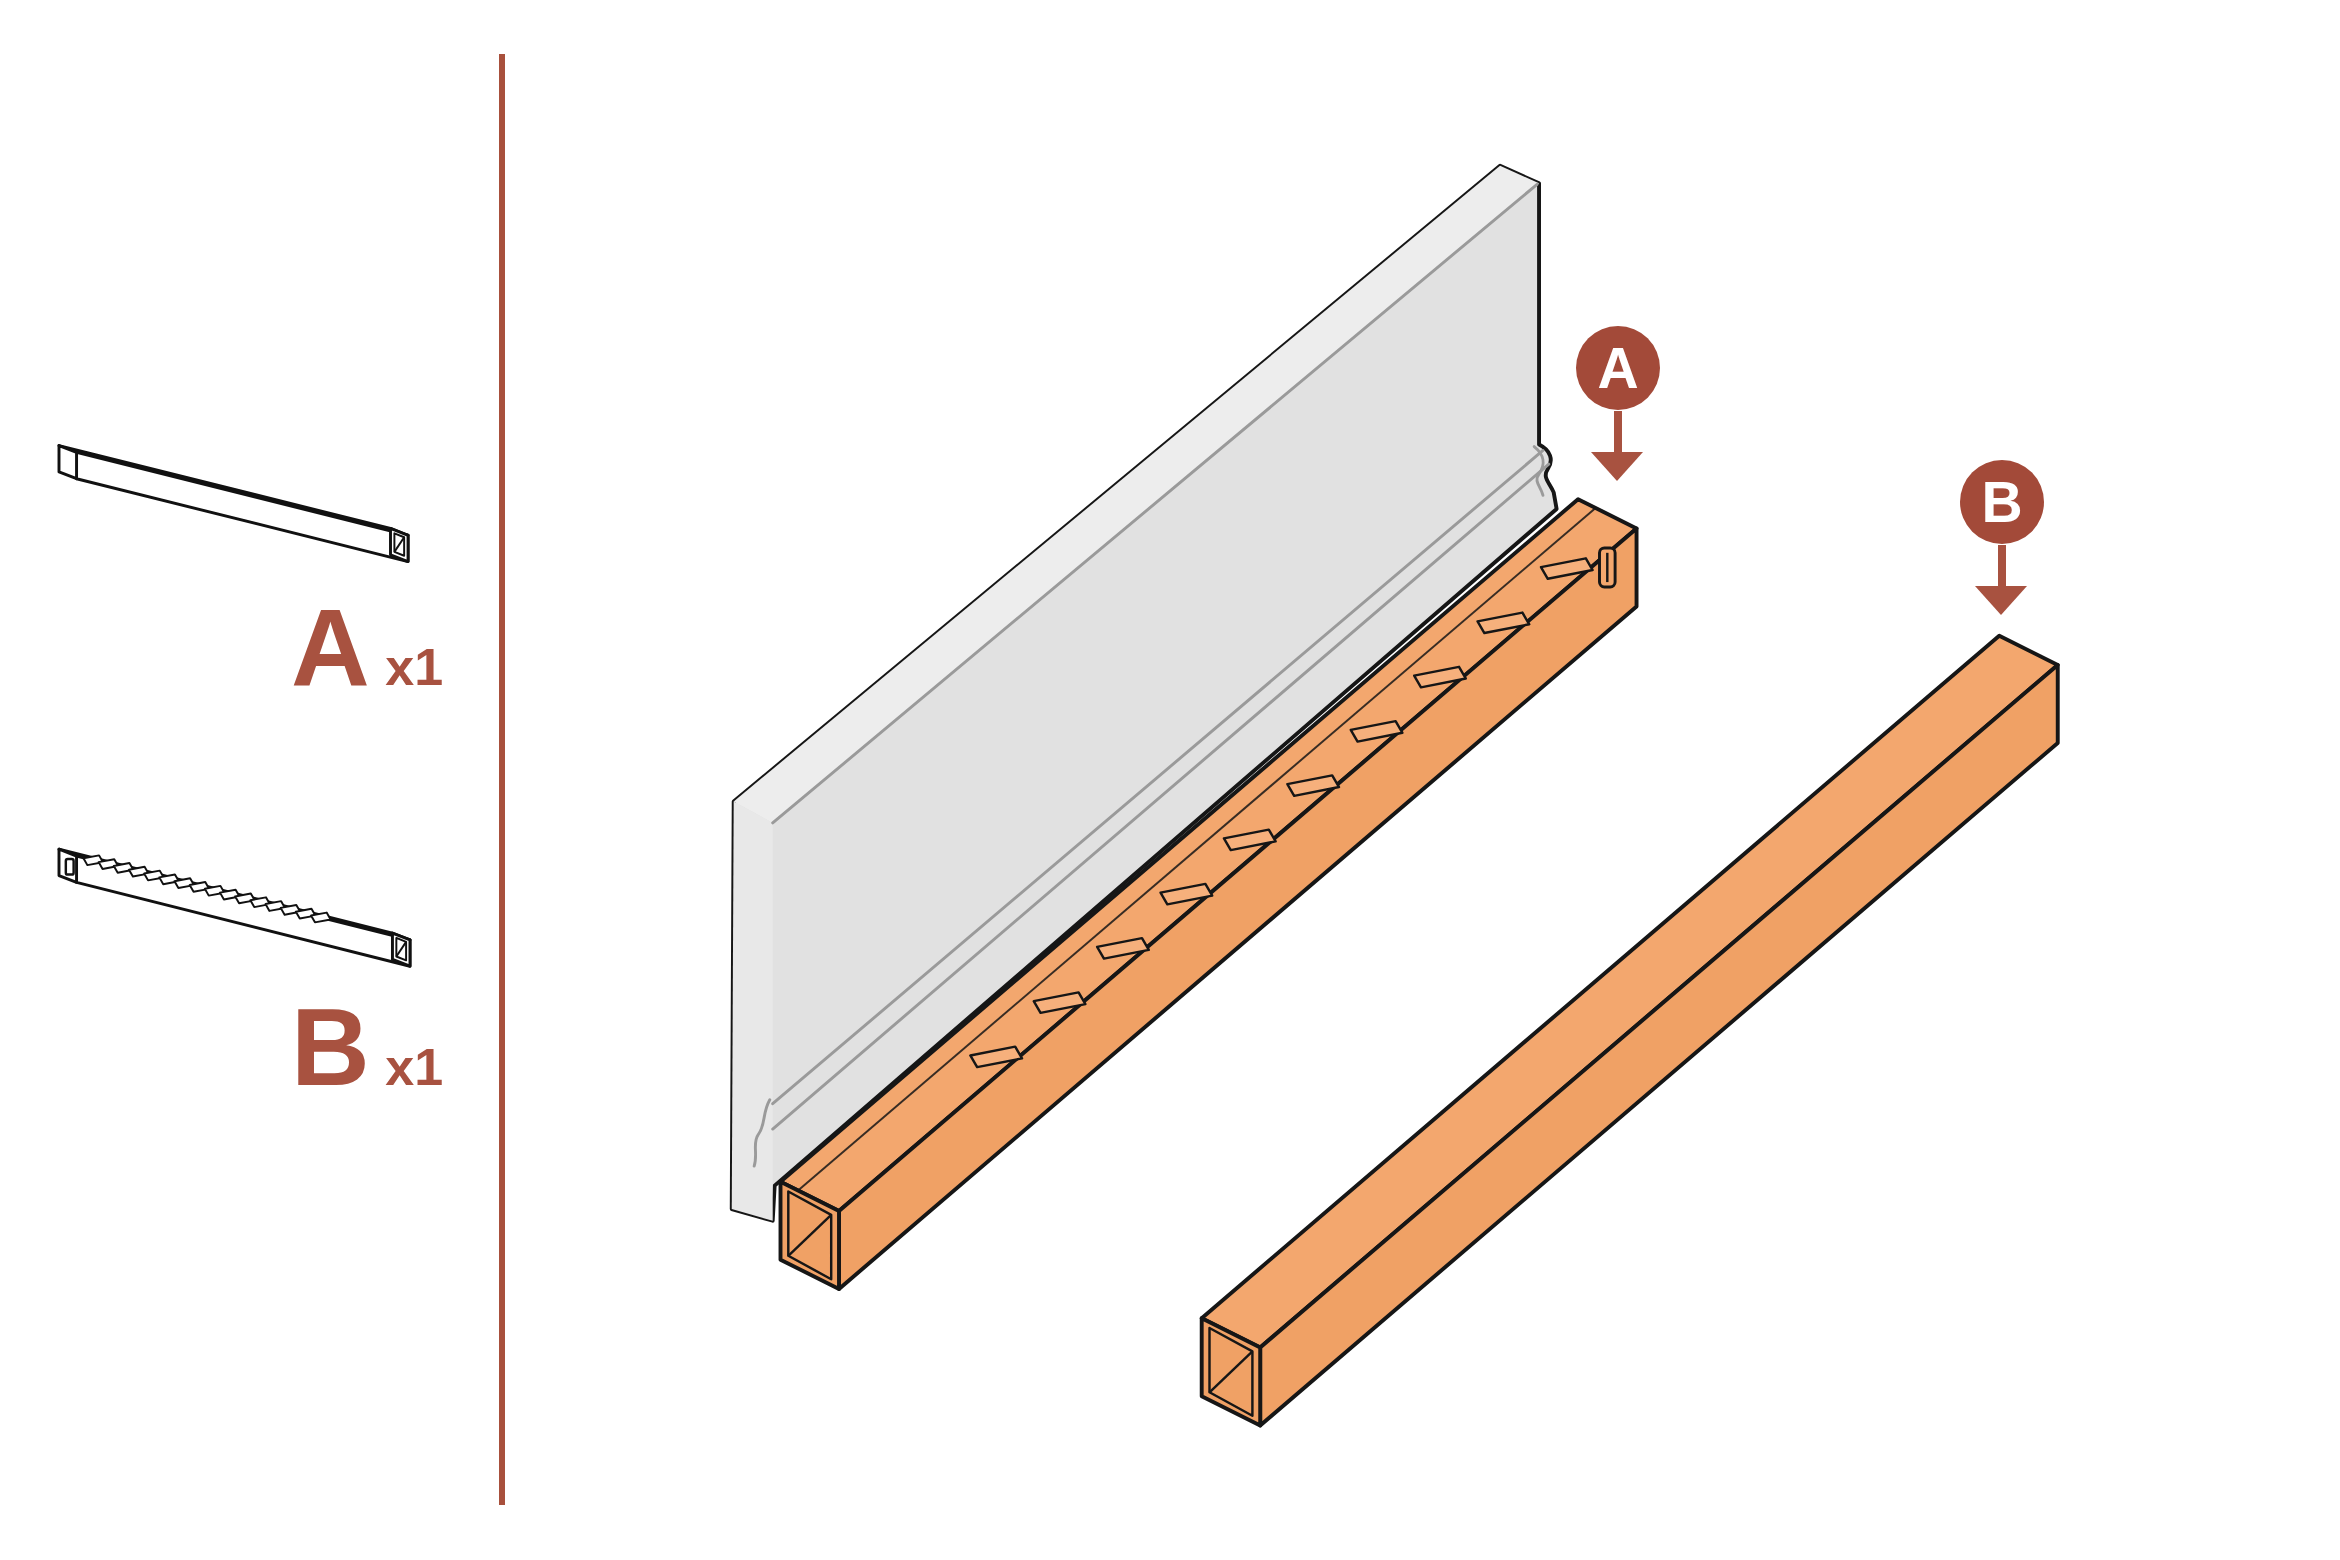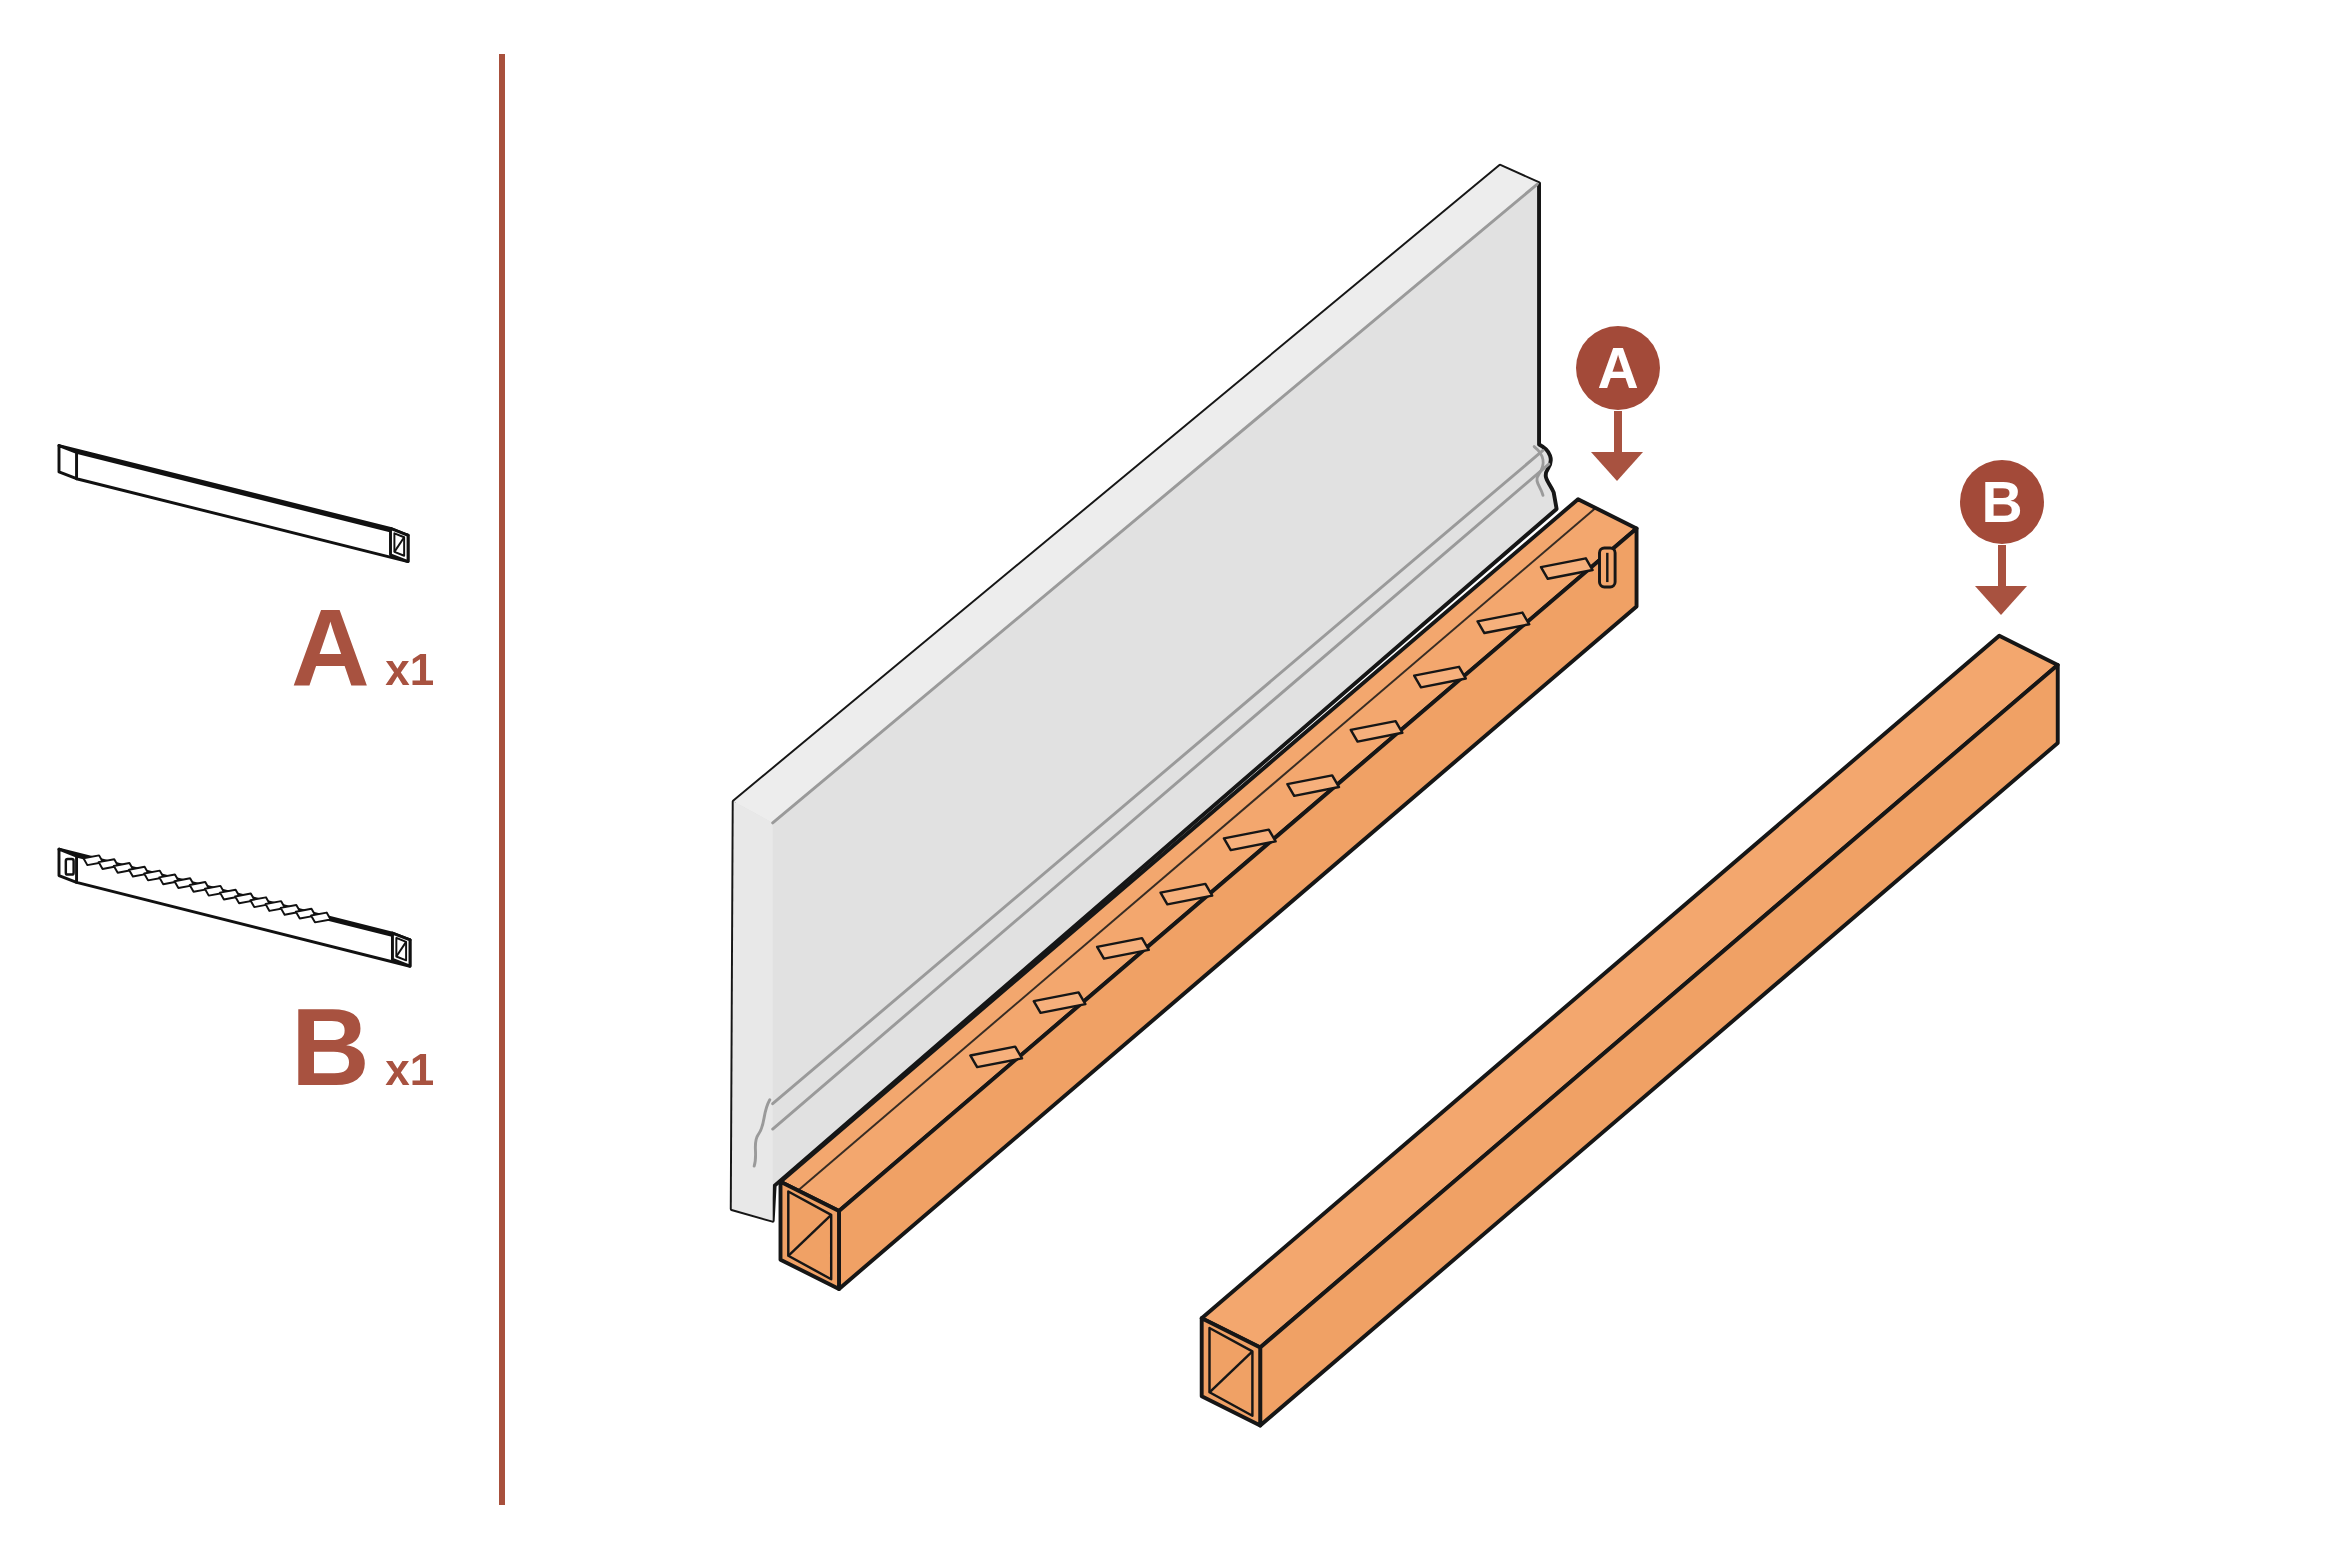--- a/index.html
+++ b/index.html
@@ -31,21 +31,21 @@
   .groove{stroke:rgba(22,22,22,.85);stroke-width:2;fill:none;}
   .notch{fill:var(--rail-light);stroke:var(--outline);stroke-width:2.5;stroke-linejoin:round;}
   .mortise{fill:var(--rail-top);stroke:var(--outline);stroke-width:3;}
 
   
   .divider{position:absolute;left:499px;top:54px;width:5.9px;height:1451px;background:var(--divider);}
 
   
   .part-label{position:absolute;display:flex;align-items:baseline;gap:15.6px;color:var(--accent);font-weight:bold;}
   .part-label .letter{font-size:109px;line-height:1;}
-  .part-label .qty{font-size:44px;line-height:1;}
+  .part-label .qty{font-size:52px;line-height:1;}
   .label-a{left:291px;top:593px;}
   .label-b{left:291px;top:993px;}
 
   
   .badge{
     position:absolute;width:84px;height:84px;border-radius:50%;
     background:var(--badge);color:#ffffff;
     display:flex;align-items:center;justify-content:center;
     font-weight:bold;font-size:57px;line-height:1;
   }

